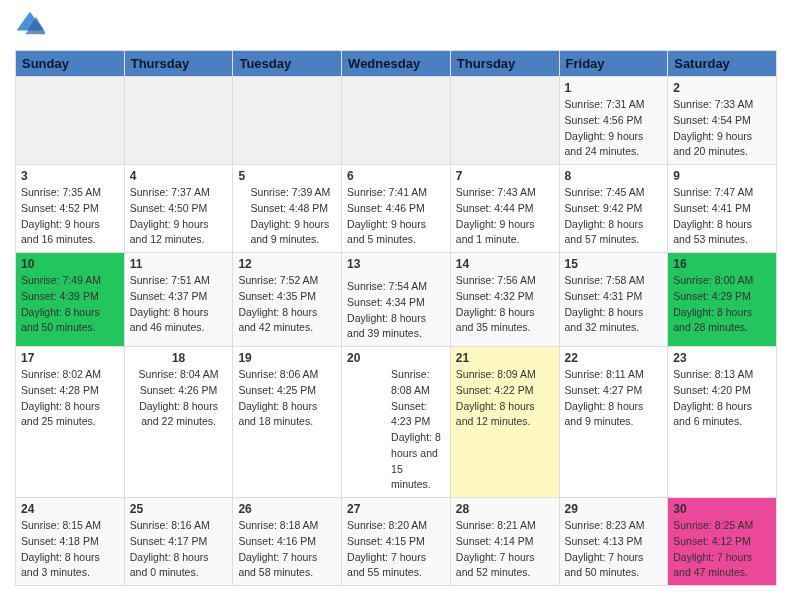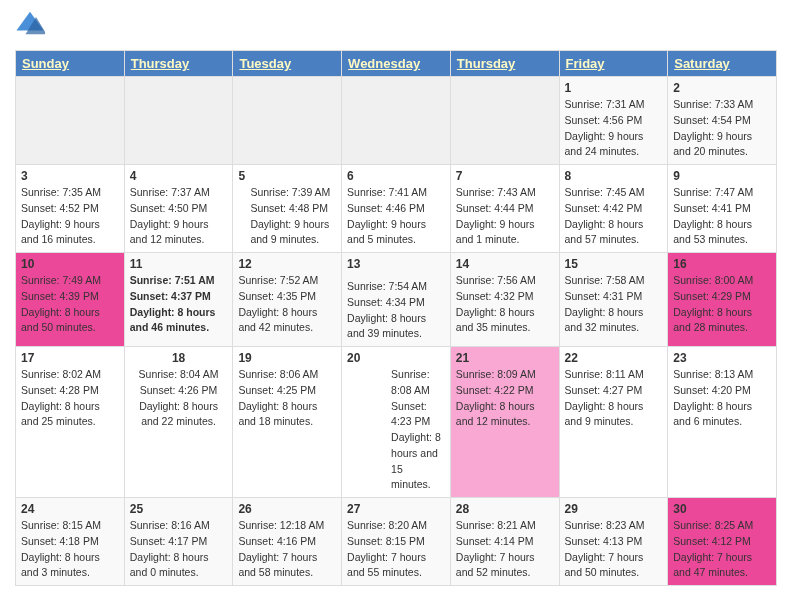--- a/index.html
+++ b/index.html
@@ -7,21 +7,21 @@
     .container { width: 792px; padding: 10px 15px; }
     .header { display: flex; justify-content: space-between; align-items: flex-start; margin-bottom: 10px; }
     .logo { display: flex; align-items: center; }
     .logo-text { font-size: 18px; font-weight: bold; color: #333; line-height: 1.1; }
     .logo-text span { color: #4a90d9; }
     .logo-icon { width: 30px; height: 30px; margin-right: 4px; position: relative; top: -2px; }
     .title-block { text-align: right; }
     .month-title { font-size: 36px; font-weight: bold; color: #333; }
     .location { font-size: 16px; color: #555; }
     .calendar { width: 100%; border-collapse: collapse; }
-    .calendar th { background: #4a7fc1; color: #fef9c3; text-align: left; padding: 5px 6px; font-size: 13px; border: 1px solid #ddd; text-decoration: underline; }
+    .calendar th { background: #4a7fc1; color: #0f172a; text-align: left; padding: 5px 6px; font-size: 13px; border: 1px solid #ddd; }
     .calendar td { border: 1px solid #ddd; vertical-align: top; padding: 4px 5px; font-size: 10.5px; color: #333; width: calc(100%/7); min-height: 80px; }
     .calendar tr:nth-child(odd) td { background: #f9f9f9; }
     .calendar tr:nth-child(even) td { background: #fff; }
     .day-num { font-weight: bold; font-size: 12px; display: block; margin-bottom: 2px; }
     .day-info { line-height: 1.5; font-size: 10.5px; }
     .empty { background: #f0f0f0 !important; }
   </style>
 </head>
 <body>
 
@@ -102,40 +102,40 @@
           </td>
           <td style="background: rgb(255, 255, 255);">
             <span class="day-num">7</span>
             <div class="day-info" style="white-space: pre-line;">Sunrise: 7:43 AM
 Sunset: 4:44 PM
 Daylight: 9 hours and 1 minute.</div>
           </td>
           <td style="background: rgb(255, 255, 255);">
             <span class="day-num">8</span>
             <div class="day-info" style="white-space: pre-line;">Sunrise: 7:45 AM
-Sunset: 4:42 PM
+Sunset: 9:42 PM
 Daylight: 8 hours and 57 minutes.</div>
           </td>
           <td style="background: rgb(255, 255, 255);">
             <span class="day-num">9</span>
             <div class="day-info" style="white-space: pre-line;">Sunrise: 7:47 AM
 Sunset: 4:41 PM
 Daylight: 8 hours and 53 minutes.</div>
           </td>
         </tr>
         <tr>
-          <td style="background: #ec4899;">
+          <td style="background: #22c55e;">
             <span class="day-num">10</span>
             <div class="day-info" style="white-space: pre-line;">Sunrise: 7:49 AM
 Sunset: 4:39 PM
 Daylight: 8 hours and 50 minutes.</div>
           </td>
           <td style="background: rgb(249, 249, 249);">
             <span class="day-num">11</span>
-            <div class="day-info" style="white-space: pre-line; font-weight: bold;">Sunrise: 7:51 AM
+            <div class="day-info" style="white-space: pre-line;">Sunrise: 7:51 AM
 Sunset: 4:37 PM
 Daylight: 8 hours and 46 minutes.</div>
           </td>
           <td style="background: rgb(249, 249, 249);">
             <span class="day-num">12</span>
             <div class="day-info" style="white-space: pre-line;">Sunrise: 7:52 AM
 Sunset: 4:35 PM
 Daylight: 8 hours and 42 minutes.</div>
           </td>
           <td style="background: rgb(249, 249, 249);">
@@ -149,21 +149,21 @@
             <div class="day-info" style="white-space: pre-line;">Sunrise: 7:56 AM
 Sunset: 4:32 PM
 Daylight: 8 hours and 35 minutes.</div>
           </td>
           <td style="background: rgb(249, 249, 249);">
             <span class="day-num">15</span>
             <div class="day-info" style="white-space: pre-line;">Sunrise: 7:58 AM
 Sunset: 4:31 PM
 Daylight: 8 hours and 32 minutes.</div>
           </td>
-          <td style="background: #ec4899;">
+          <td style="background: #22c55e;">
             <span class="day-num">16</span>
             <div class="day-info" style="white-space: pre-line;">Sunrise: 8:00 AM
 Sunset: 4:29 PM
 Daylight: 8 hours and 28 minutes.</div>
           </td>
         </tr>
         <tr>
           <td style="background: rgb(255, 255, 255);">
             <span class="day-num">17</span>
             <div class="day-info" style="white-space: pre-line;">Sunrise: 8:02 AM
@@ -181,21 +181,21 @@
             <div class="day-info" style="white-space: pre-line;">Sunrise: 8:06 AM
 Sunset: 4:25 PM
 Daylight: 8 hours and 18 minutes.</div>
           </td>
           <td style="background: rgb(255, 255, 255);">
             <span class="day-num">20</span>
             <div class="day-info" style="white-space: pre-line; margin-left: 44px;">Sunrise: 8:08 AM
 Sunset: 4:23 PM
 Daylight: 8 hours and 15 minutes.</div>
           </td>
-          <td style="background: #f9a8d4;">
+          <td style="background: #fef9c3;">
             <span class="day-num">21</span>
             <div class="day-info" style="white-space: pre-line;">Sunrise: 8:09 AM
 Sunset: 4:22 PM
 Daylight: 8 hours and 12 minutes.</div>
           </td>
           <td style="background: rgb(255, 255, 255);">
             <span class="day-num">22</span>
             <div class="day-info" style="white-space: pre-line;">Sunrise: 8:11 AM
 Sunset: 4:27 PM
 Daylight: 8 hours and 9 minutes.</div>
@@ -215,28 +215,28 @@
 Daylight: 8 hours and 3 minutes.</div>
           </td>
           <td style="background: rgb(249, 249, 249);">
             <span class="day-num">25</span>
             <div class="day-info" style="white-space: pre-line;">Sunrise: 8:16 AM
 Sunset: 4:17 PM
 Daylight: 8 hours and 0 minutes.</div>
           </td>
           <td style="background: rgb(249, 249, 249);">
             <span class="day-num">26</span>
-            <div class="day-info" style="white-space: pre-line;">Sunrise: 12:18 AM
+            <div class="day-info" style="white-space: pre-line;">Sunrise: 8:18 AM
 Sunset: 4:16 PM
 Daylight: 7 hours and 58 minutes.</div>
           </td>
           <td style="background: rgb(249, 249, 249);">
             <span class="day-num">27</span>
             <div class="day-info" style="white-space: pre-line;">Sunrise: 8:20 AM
-Sunset: 8:15 PM
+Sunset: 4:15 PM
 Daylight: 7 hours and 55 minutes.</div>
           </td>
           <td style="background: rgb(249, 249, 249);">
             <span class="day-num">28</span>
             <div class="day-info" style="white-space: pre-line;">Sunrise: 8:21 AM
 Sunset: 4:14 PM
 Daylight: 7 hours and 52 minutes.</div>
           </td>
           <td style="background: rgb(249, 249, 249);">
             <span class="day-num">29</span>

